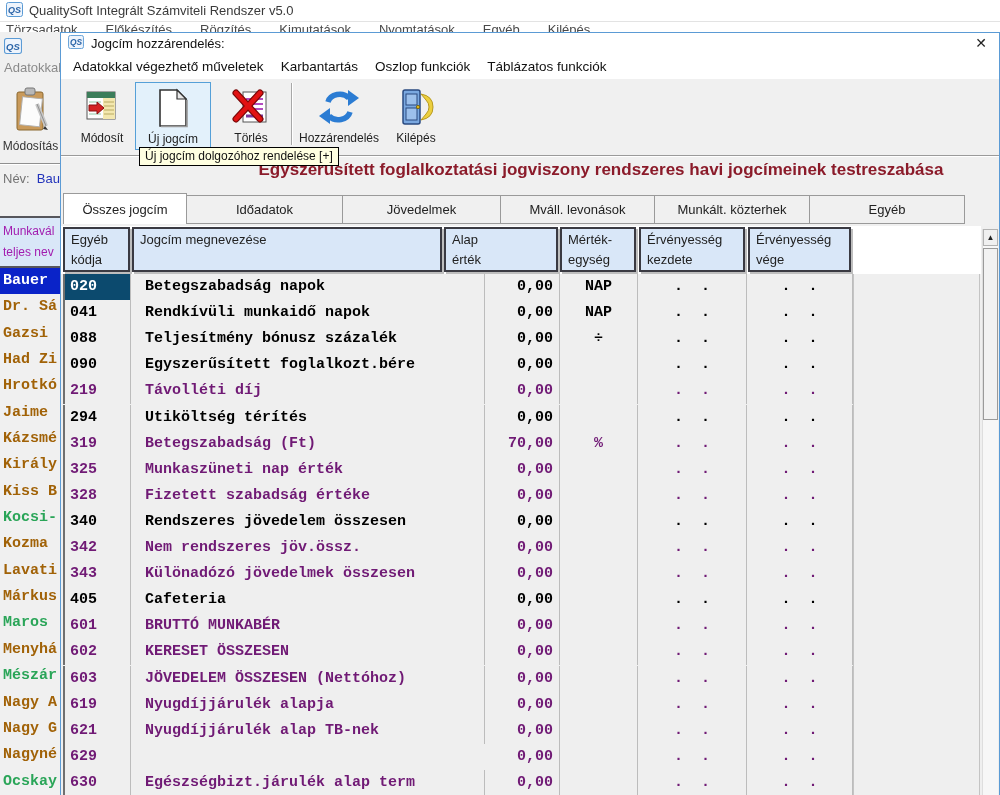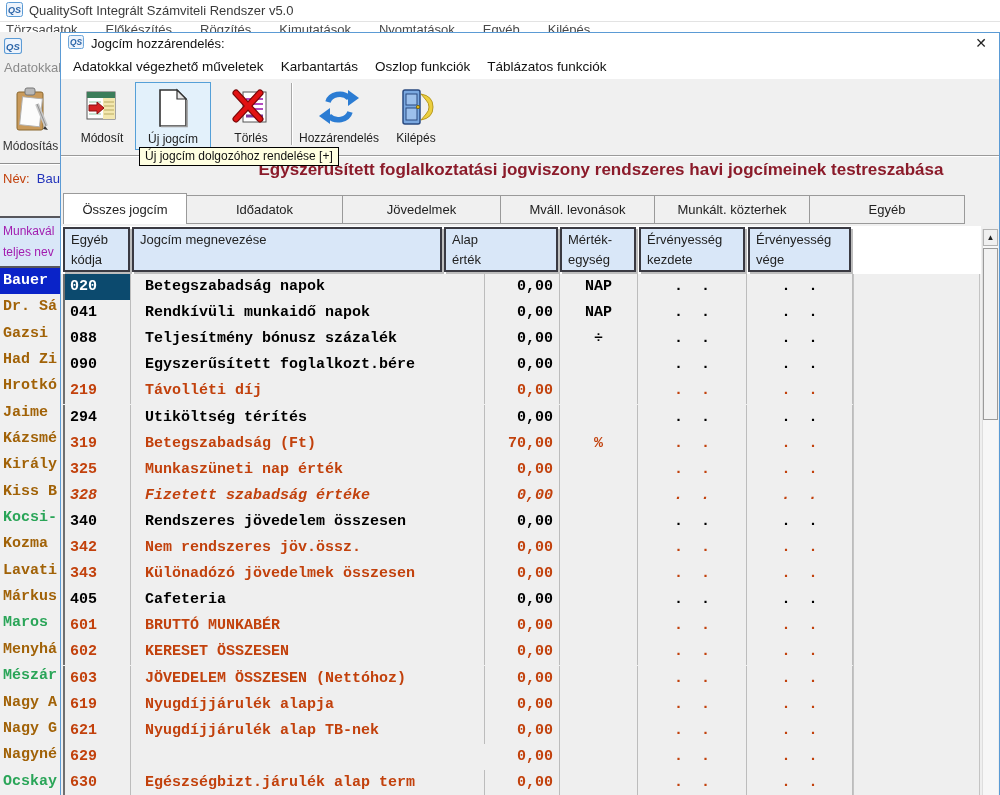--- a/index.html
+++ b/index.html
@@ -12,21 +12,21 @@
   .m-menustrip{position:absolute;left:0;top:22px;width:1000px;height:10px;overflow:hidden;
       background:#fff;display:flex;gap:28px;padding-left:6px;font-size:13px;color:#4a4a4a;white-space:nowrap;}
   .sidebar{position:absolute;left:0;top:32px;width:60px;height:763px;background:#f0f0f0;overflow:hidden;}
   .sb-qs{position:absolute;left:4px;top:6px;}
   .sb-menu{position:absolute;left:4px;top:28px;font-size:13px;color:#8a8a8a;white-space:nowrap;}
   .sb-btn{position:absolute;left:1px;top:52px;width:59px;text-align:center;}
   .sb-btn svg{display:block;margin:0 auto;}
   .sb-btn-label{font-size:12px;color:#333;white-space:nowrap;}
   .sb-div{position:absolute;left:0;top:131px;width:60px;height:0;border-top:1px solid #909090;border-bottom:1px solid #fff;}
   .sb-nev{position:absolute;left:3px;top:139px;font-size:13px;white-space:nowrap;}
-  .sb-nev .nl{color:#c2410c;}
+  .sb-nev .nl{color:#737373;}
   .sb-nev .nv{color:#2233bb;margin-left:7px;}
   .sb-head{position:absolute;left:0;top:184px;width:60px;height:52px;background:#d9e7f8;
       border-top:2px solid #56565c;border-bottom:2px solid #56565c;box-sizing:border-box;
       font-size:12px;color:#a21caf;padding:3px 0 0 3px;line-height:21px;white-space:nowrap;overflow:hidden;}
   .namelist{position:absolute;left:0;top:236px;width:60px;}
   .sname{height:26.35px;line-height:26.35px;font-family:"Liberation Mono",monospace;font-weight:bold;
       font-size:15px;color:#a16207;padding-left:3px;white-space:nowrap;overflow:hidden;}
   .sname.green{color:#2aa558;}
   .sname.selected{background:#0a23c8;color:#fff;}
   
@@ -63,21 +63,21 @@
   .thead{position:absolute;left:0;top:0;width:920px;height:48px;background:#fff;}
   .hcell{position:absolute;top:1px;height:45px;background:#d9e7f8;border:2px solid #3a3a42;
       box-sizing:border-box;font-size:13px;color:#222;padding:1px 0 0 6px;line-height:20px;
       box-shadow:2px 2px 0 rgba(110,110,110,.45);overflow:hidden;}
   .hcell div{white-space:nowrap;}
   .h0{left:2px;width:67px;} .h1{left:71px;width:310px;} .h2{left:383px;width:114px;}
   .h3{left:499px;width:76px;} .h4{left:578px;width:106px;} .h5{left:687px;width:103px;}
   .tbody{position:absolute;left:0;top:48px;width:100%;bottom:0;}
   .trow{position:absolute;left:0;width:100%;height:26.1px;line-height:26px;color:#000;
       font-family:"Liberation Mono",monospace;font-weight:bold;font-size:15px;}
-  .trow.green{color:#c2410c;}
+  .trow.green{color:#701a75;}
   .bc{position:absolute;top:0;height:100%;box-sizing:border-box;border-right:1px solid #bcbcbc;
       overflow:hidden;white-space:nowrap;}
   .b0{left:2px;width:68px;padding-left:5px;border-left:2px solid #707070;}
   .b1{left:70px;width:354px;padding-left:14px;}
   .b2{left:383px;width:116px;text-align:right;padding-right:6px;}
   .b3{left:499px;width:78px;text-align:center;}
   .b4{left:577px;width:109px;text-align:center;}
   .b5{left:686px;width:106px;text-align:center;}
   .b0.sel{background:#0c4a6e;color:#fff;}
   .vl{position:absolute;top:48px;bottom:0;width:1px;background:#c4c4c4;}
@@ -360,21 +360,21 @@
           <div class="bc b5">.&nbsp;&nbsp;.</div>
         </div>
         <div class="trow green" style="top: 182.7px;">
           <div class="bc b0">325</div>
           <div class="bc b1">Munkaszüneti nap érték</div>
           <div class="bc b2">0,00</div>
           <div class="bc b3"></div>
           <div class="bc b4">.&nbsp;&nbsp;.</div>
           <div class="bc b5">.&nbsp;&nbsp;.</div>
         </div>
-        <div class="trow green" style="top: 208.8px; font-style: italic;">
+        <div class="trow green" style="top: 208.8px;">
           <div class="bc b0">328</div>
           <div class="bc b1">Fizetett szabadság értéke</div>
           <div class="bc b2">0,00</div>
           <div class="bc b3"></div>
           <div class="bc b4">.&nbsp;&nbsp;.</div>
           <div class="bc b5">.&nbsp;&nbsp;.</div>
         </div>
         <div class="trow" style="top: 234.9px;">
           <div class="bc b0">340</div>
           <div class="bc b1">Rendszeres jövedelem összesen</div>

